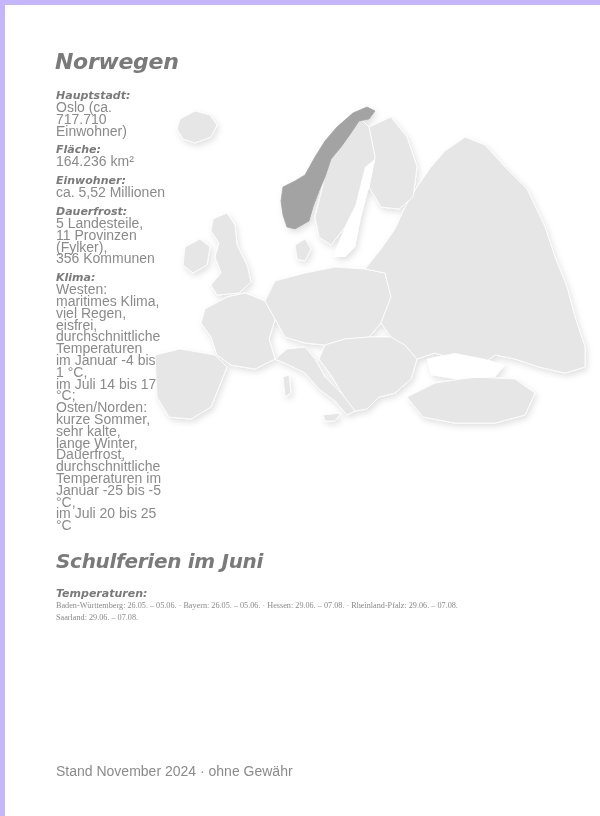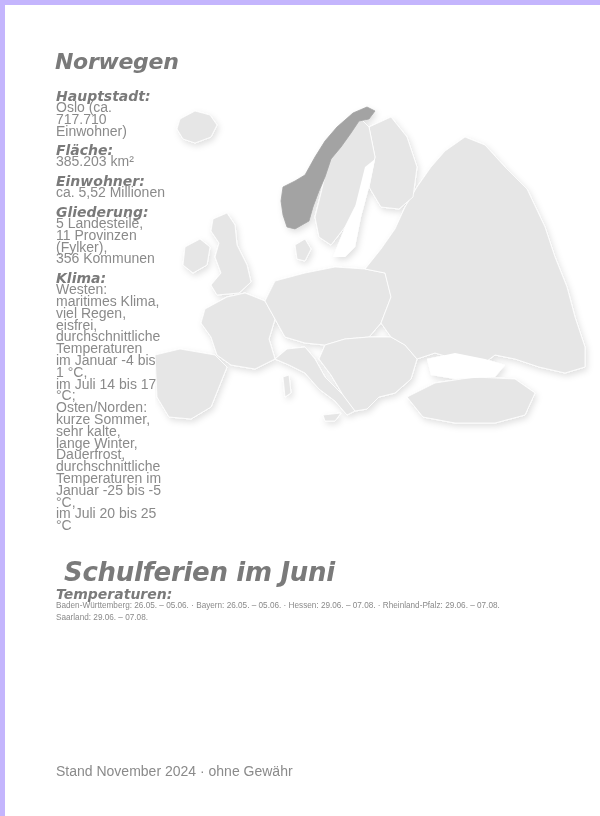--- a/index.html
+++ b/index.html
@@ -10,54 +10,54 @@
     .page { position: absolute; left: 0; top: 0; width: 598px; height: 814px; border: 5px solid #c4b5fd; }
     .title {
       position: absolute; left: 50px; top: 44px; margin: 0;
       font-family: "DejaVu Sans", sans-serif; font-weight: bold; font-style: italic;
       font-size: 22px; color: #7a7a7a; letter-spacing: -0.3px;
     }
     .facts { position: absolute; left: 51px; top: 85px; width: 110px; }
     .fact { margin-bottom: 7px; }
     .fact-label {
       font-family: "DejaVu Sans", sans-serif; font-weight: bold; font-style: italic;
-      font-size: 14px; color: #7a7a7a; line-height: 12px;
+      font-size: 11px; color: #7a7a7a; line-height: 12px;
     }
     .fact-value { font-size: 14px; line-height: 11.8px; color: #8a8a8a; white-space: pre-line; }
     .map { position: absolute; left: 150px; top: 92px; width: 440px; height: 360px; }
     .section-title {
-      position: absolute; left: 50px; top: 543px; margin: 9px;
+      position: absolute; left: 50px; top: 543px; margin: 1px;
       font-family: "DejaVu Sans", sans-serif; font-weight: bold; font-style: italic;
-      font-size: 26px; color: #7a7a7a; letter-spacing: -0.3px;
+      font-size: 20px; color: #7a7a7a; letter-spacing: -0.3px;
     }
     .holidays { position: absolute; left: 51px; top: 583px; width: 520px; }
-    .holidays .fact-value { font-size: 8.2px; line-height: 12px; }
+    .holidays .fact-value { font-size: 8.2px; line-height: 12px; font-family: Liberation Serif, serif; }
     .footer { position: absolute; left: 51px; top: 758px; font-size: 14px; color: #8a8a8a; }
   </style>
 </head>
 <body>
 
 <div class="page">
   <h1 class="title">Norwegen</h1>
 
   <div class="facts">
     <div class="fact">
       <div class="fact-label">Hauptstadt:</div>
       <div class="fact-value">Oslo (ca. 717.710 Einwohner)</div>
     </div>
     <div class="fact">
       <div class="fact-label">Fläche:</div>
-      <div class="fact-value">385.203 km²</div>
+      <div class="fact-value">164.236 km²</div>
     </div>
     <div class="fact">
       <div class="fact-label">Einwohner:</div>
       <div class="fact-value">ca. 5,52 Millionen</div>
     </div>
     <div class="fact">
-      <div class="fact-label">Gliederung:</div>
+      <div class="fact-label">Dauerfrost:</div>
       <div class="fact-value">5 Landesteile,
 11 Provinzen (Fylker),
 356 Kommunen</div>
     </div>
     <div class="fact">
       <div class="fact-label">Klima:</div>
       <div class="fact-value">Westen: maritimes Klima,
 viel Regen, eisfrei,
 durchschnittliche
 Temperaturen

